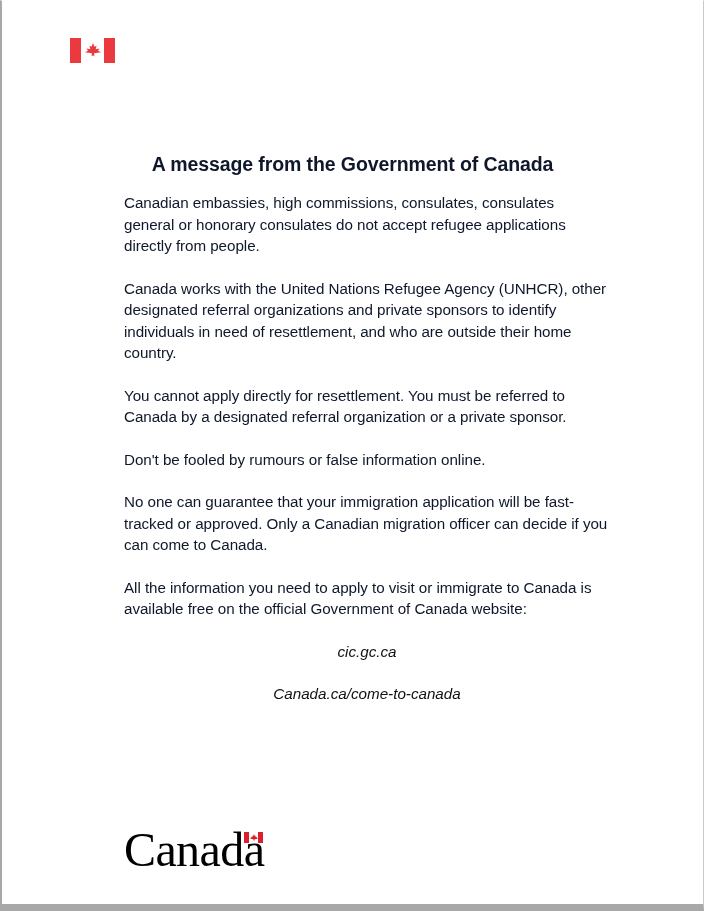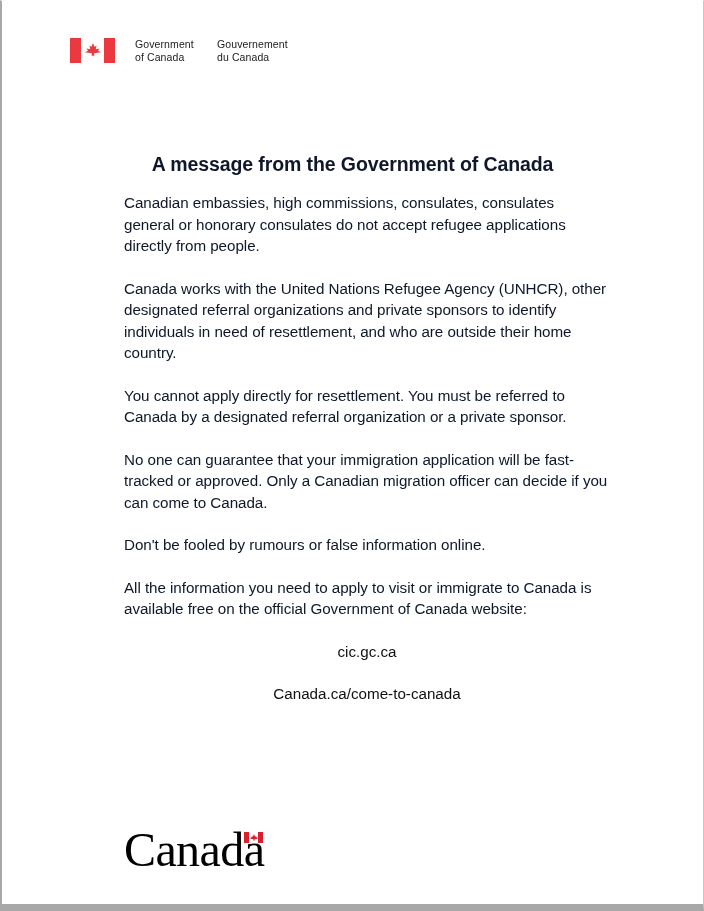--- a/index.html
+++ b/index.html
@@ -110,20 +110,21 @@
     margin: 0 0 21px 0;
     letter-spacing: -0.05px;
   }
   .url-line {
     font-size: 15.2px;
     line-height: 21.5px;
     color: #111111;
     margin: 0 0 21px 0;
     text-align: center;
     padding-left: 2px;
+    font-style: italic;
   }
 
   
   .wordmark {
     position: absolute;
     left: 122px;
     top: 829px;
     display: inline-block;
   }
   .wordmark-text {
@@ -167,40 +168,30 @@
   <div class="page-inner">
 
     <div class="fip-signature">
       <div class="fip-flag">
         <div class="bar left"></div>
         <div class="bar right"></div>
         <svg class="leaf" viewBox="0 0 100 100">
           <path fill="#ea3a40" d="M50 6 L58 27 L70 21 L65 40 L86 36 L78 48 L95 57 L56 63 L58 80 L50 74 L42 80 L44 63 L5 57 L22 48 L14 36 L35 40 L30 21 L42 27 Z"></path>
         </svg>
       </div>
-      <div class="fip-words">
-        <div class="fip-col en">
-          <div>Government</div>
-          <div>of Canada</div>
-        </div>
-        <div class="fip-col fr">
-          <div>Gouvernement</div>
-          <div>du Canada</div>
-        </div>
-      </div>
     </div>
 
     <div class="doc-title">A message from the Government of Canada</div>
 
     <div class="content">
       <p class="para">Canadian embassies, high commissions, consulates, consulates general or honorary consulates do not accept refugee applications directly from people.</p>
       <p class="para">Canada works with the United Nations Refugee Agency (UNHCR), other designated referral organizations and private sponsors to identify individuals in need of resettlement, and who are outside their home country.</p>
       <p class="para">You cannot apply directly for resettlement. You must be referred to Canada by a designated referral organization or a private sponsor.</p>
+      <p class="para">Don't be fooled by rumours or false information online.</p>
       <p class="para">No one can guarantee that your immigration application will be fast-tracked or approved. Only a Canadian migration officer can decide if you can come to Canada.</p>
-      <p class="para">Don't be fooled by rumours or false information online.</p>
       <p class="para">All the information you need to apply to visit or immigrate to Canada is available free on the official Government of Canada website:</p>
       <p class="url-line">cic.gc.ca</p>
       <p class="url-line last">Canada.ca/come-to-canada</p>
     </div>
 
     <div class="wordmark">
       <span class="wordmark-text">Canada</span>
       <span class="wordmark-flag">
         <span class="bar left"></span>
         <span class="bar right"></span>

